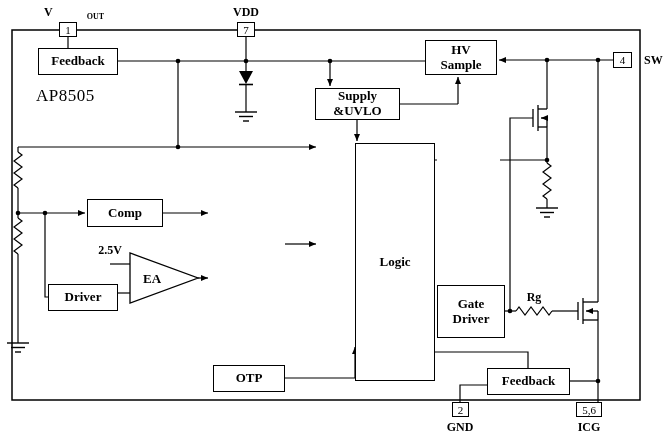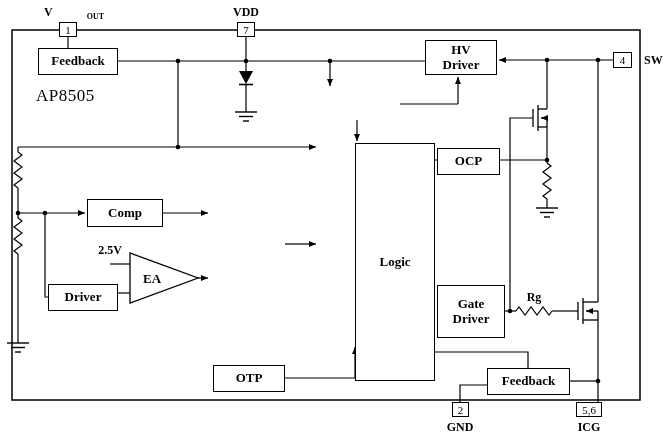--- a/index.html
+++ b/index.html
@@ -147,22 +147,23 @@
       <circle cx="547" cy="60" r="2.3"></circle>
         <circle cx="598" cy="60" r="2.3"></circle>
       <circle cx="547" cy="160" r="2.3"></circle>
         <circle cx="510" cy="311" r="2.3"></circle>
       <circle cx="598" cy="381" r="2.3"></circle>
     </g>
   </svg>
 
   <div class="block" style="left:38px;top:48px;width:80px;height:27px;">Feedback</div>
   <div class="block" style="left:425px;top:40px;width:72px;height:35px;">HV
-Driver</div>
-  <div class="block" style="left:437px;top:148px;width:63px;height:27px;">OCP</div>
+Sample</div>
+  <div class="block" style="left:315px;top:88px;width:85px;height:32px;">Supply
+&amp;UVLO</div>
   <div class="block" style="left:87px;top:199px;width:76px;height:28px;">Comp</div>
   <div class="block" style="left:318px;top:143px;width:80px;height:238px;margin-left:37px;">Logic</div>
   <div class="block" style="left:48px;top:284px;width:70px;height:27px;">Driver</div>
   <div class="block" style="left:437px;top:285px;width:68px;height:53px;">Gate
 Driver</div>
   <div class="block" style="left:213px;top:365px;width:72px;height:27px;">OTP</div>
   <div class="block" style="left:487px;top:368px;width:83px;height:27px;">Feedback</div>
 
   <div class="lbl" style="left:136px;top:271px;width:32px;font-size:13px;">EA</div>
 

